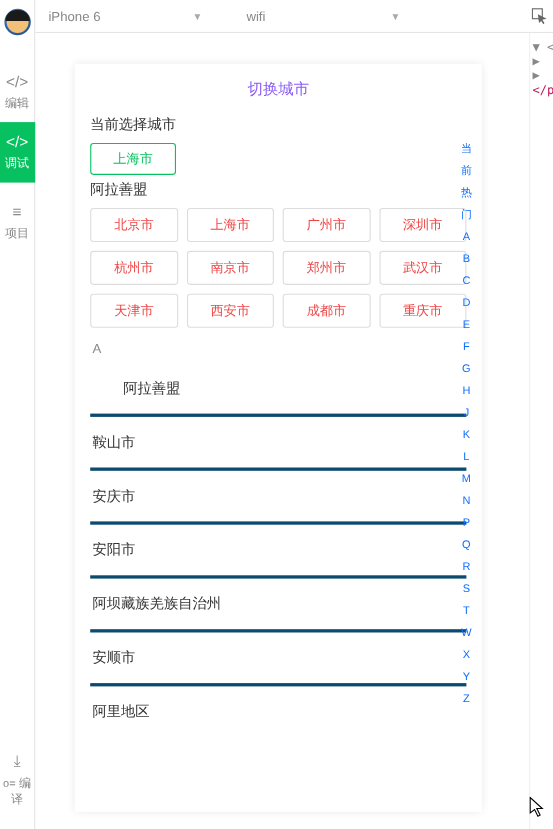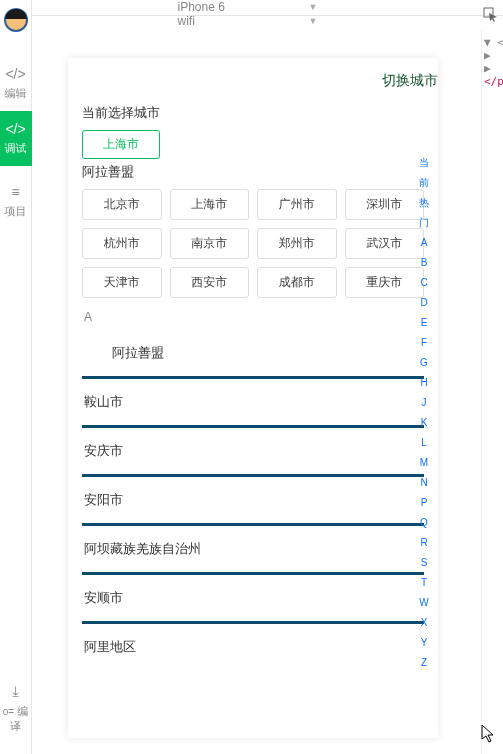--- a/index.html
+++ b/index.html
@@ -66,27 +66,26 @@
   font-size: 14px;
 }
 .side-item-bottom {
   margin-top: auto;
 }
 .side-divider { height: 8px; }
 
 .top-bar {
   position: absolute;
   left: 32px; top: 0; right: 0;
-  height: 16px;
+  height: 30px;
   border-bottom: 1px solid #e5e5e5;
   display: flex;
   align-items: center;
   padding: 0 12px;
   color: #888;
-  flex-direction: column;
 }
 .top-select {
   display: flex;
   align-items: center;
   margin-right: 40px;
   width: 140px;
   justify-content: space-between;
 }
 .chev { font-size: 9px; color: #aaa; }
 
@@ -107,24 +106,24 @@
 
 .simulator {
   position: absolute;
   left: 68px; top: 58px;
   width: 370px;
   height: 680px;
   background: #fff;
   box-shadow: 0 0 8px rgba(0,0,0,0.1);
 }
 .sim-header {
-  text-align: right;
+  text-align: center;
   font-size: 14px;
   padding: 14px 0 10px;
-  color: #14532d;
+  color: #8b5cf6;
   font-weight: 500;
 }
 .sim-content {
   padding: 0 14px;
 }
 .section-label {
   font-size: 13px;
   color: #333;
   margin: 4px 0 8px;
 }
@@ -141,42 +140,41 @@
   grid-template-columns: repeat(4, 1fr);
   gap: 8px;
   margin-bottom: 6px;
 }
 .hot-item {
   border: 1px solid #ddd;
   border-radius: 3px;
   text-align: center;
   padding: 6px 4px;
   font-size: 12px;
-  color: #404040;
+  color: #ef4444;
 }
 .letter-section {
   font-size: 12px;
   color: #888;
   padding: 6px 2px;
 }
 .city-list-item {
   border-top: 3px solid #0c4a6e;
   padding: 14px 2px;
   font-size: 13px;
   color: #333;
 }
 .city-list-item:first-of-type { border-top: none; margin-left: 28px; }
 
 .alpha-index {
   position: absolute;
   right: 6px;
   top: 68px;
   width: 16px;
   text-align: center;
-  margin-top: 27px;
 }
 .alpha-index div {
   font-size: 10px;
   color: #0d6efd;
   line-height: 20px;
   cursor: pointer;
 }
 
 .cursor {
   position: absolute;

